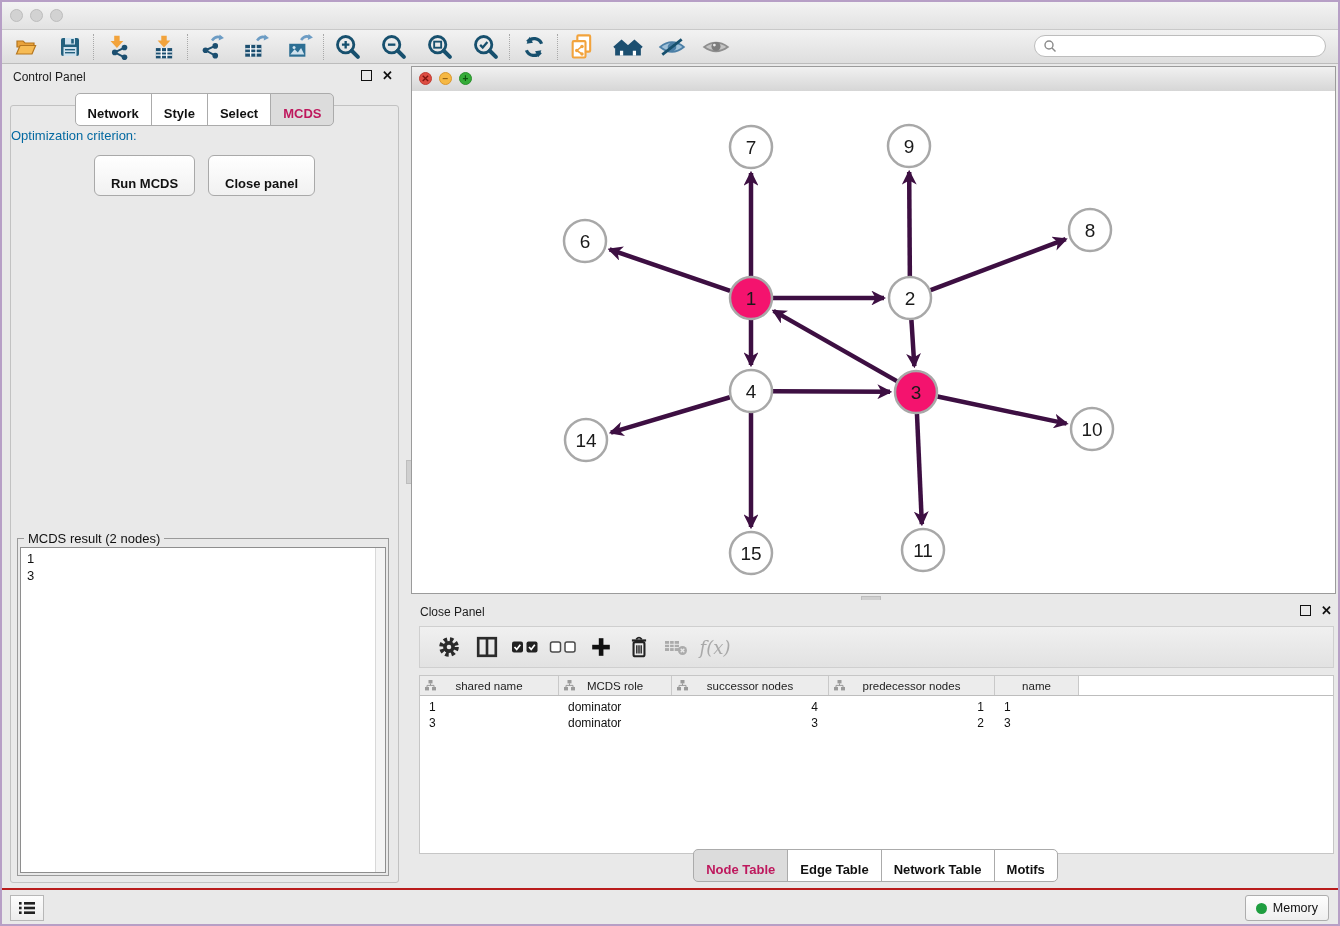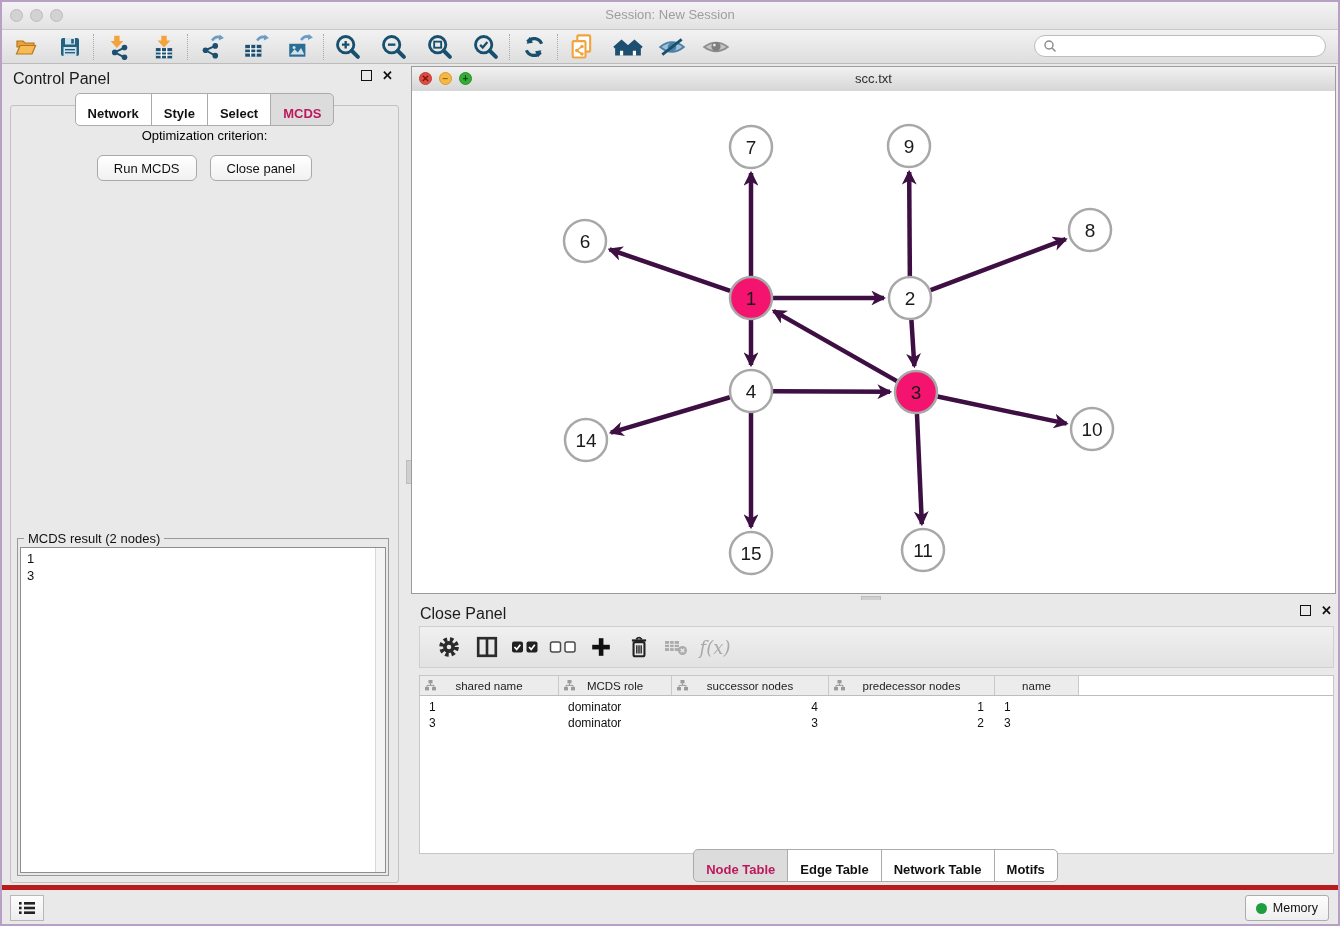--- a/index.html
+++ b/index.html
@@ -12,37 +12,37 @@
   .titlebar .wtitle{position:absolute;left:0;right:0;top:5px;text-align:center;font-size:13px;color:#9d9d9d;}
   
   .toolbar{position:absolute;left:0;top:28px;width:100%;height:33px;background:linear-gradient(#f2f2f2,#dedede);border-bottom:1px solid #bcbcbc;display:flex;align-items:center;}
   .tb-icon{width:30px;height:28px;display:flex;align-items:center;justify-content:center;flex:0 0 auto;}
   .tb-div{width:1px;height:26px;margin:0 8px;border-left:1px dotted #a9a9a9;flex:0 0 auto;}
   .searchbox{position:absolute;right:12px;top:5px;width:292px;height:22px;background:#fff;border:1px solid #bdbdbd;border-radius:12px;display:flex;align-items:center;padding-left:8px;box-sizing:border-box;}
   .searchbox input{border:none;outline:none;flex:1;font-size:12px;background:transparent;margin-left:5px;color:#333;}
   
   .cpanel{position:absolute;left:2px;top:63px;width:401px;height:822px;background:#e9e9e9;}
   .panel-head{height:24px;position:relative;}
-  .panel-head .ptitle{position:absolute;left:9px;top:5px;font-size:16px;color:#1c1c1c;}
+  .panel-head .ptitle{position:absolute;left:9px;top:5px;font-size:12px;color:#1c1c1c;}
   .wctrl{position:absolute;top:5px;display:flex;gap:10px;align-items:center;}
   .float-ic{width:9px;height:9px;border:1.6px solid #111;display:inline-block;}
   .close-ic{font-size:13px;font-weight:bold;color:#111;line-height:11px;}
   .seg-tabs{display:flex;justify-content:center;margin-top:4px;position:relative;z-index:2;}
   .seg{border:1px solid #ababab;background:#fff;font-size:13px;font-weight:600;color:#111;padding:12px 12px 4px;margin-left:-1px;}
   .seg.first{border-radius:5px 0 0 5px;margin-left:0;}
   .seg.last{border-radius:0 5px 5px 0;}
   .seg.disabled-active{background:#dcdcdc;color:#be185d;}
   .cp-body{position:absolute;left:6px;right:6px;top:40px;bottom:4px;background:#e9e9e9;border:1px solid #c2c2c2;border-radius:3px;}
-  .opt-label{text-align:center;margin-top:22px;font-size:13px;color:#000000;}
+  .opt-label{text-align:left;margin-top:22px;font-size:13px;color:#0369a1;}
   .dropdown{position:relative;margin:9px auto 0;width:308px;height:21px;background:#fff;border:1px solid #a9a9a9;border-radius:4px;display:flex;align-items:center;padding-left:10px;box-sizing:border-box;font-size:13px;color:#111;}
   .stepper{position:absolute;right:6px;top:2px;display:flex;flex-direction:column;gap:2px;}
   .tri-up{width:0;height:0;border-left:4px solid transparent;border-right:4px solid transparent;border-bottom:5px solid #4a4a4a;}
   .tri-dn{width:0;height:0;border-left:4px solid transparent;border-right:4px solid transparent;border-top:5px solid #4a4a4a;}
   .btn-row{display:flex;justify-content:center;gap:13px;margin-top:12px;}
-  .mac-btn{background:linear-gradient(#ffffff,#f1f1f1);border:1px solid #a9a9a9;border-radius:6px;font-size:13px;color:#111;padding:5px 16px 4px;}
+  .mac-btn{background:linear-gradient(#ffffff,#f1f1f1);border:1px solid #a9a9a9;border-radius:6px;font-size:13px;color:#111;padding:20px 16px 4px;font-weight:bold;}
   .groupbox{position:absolute;left:6px;right:9px;top:432px;bottom:6px;border:1px solid #9a9a9a;}
   .gb-title{position:absolute;left:6px;top:-8px;background:#e9e9e9;padding:0 4px;font-size:13px;color:#111;}
   .gb-inner{position:absolute;left:2px;right:2px;top:8px;bottom:2px;background:#fff;border:1px solid #8e8e8e;overflow:hidden;}
   .gb-line{font-size:13px;color:#111;padding-left:6px;line-height:17px;}
   .gb-scroll{position:absolute;right:0;top:0;bottom:0;width:9px;background:#f4f4f4;border-left:1px solid #d8d8d8;}
   .v-splitter{position:absolute;left:403px;top:63px;width:7px;height:822px;background:#e9e9e9;}
   .v-grip{position:absolute;left:1px;top:395px;width:5px;height:22px;background:#cfcfcf;border:1px solid #bdbdbd;}
   
   .netwin{position:absolute;left:409px;top:64px;width:925px;height:528px;border:1px solid #9b9b9b;background:#fff;box-sizing:border-box;}
   .net-title{height:24px;background:linear-gradient(#f1f1f1,#d6d6d6);border-bottom:1px solid #ababab;position:relative;}
@@ -66,37 +66,36 @@
   .th{background:#ececec;border-right:1px solid #c9c9c9;box-sizing:border-box;position:relative;display:flex;align-items:center;justify-content:center;font-size:11.5px;color:#222;}
   .th .hic{position:absolute;left:5px;top:4px;}
   .c0{width:139px;}.c1{width:113px;}.c2{width:157px;}.c3{width:166px;}.c4{width:84px;}
   .trow{display:flex;height:16px;font-size:12px;color:#111;align-items:center;}
   .tcell{box-sizing:border-box;}
   .trow .c0,.trow .c1,.trow .c4{padding-left:9px;text-align:left;}
   .trow .c2,.trow .c3{padding-right:11px;text-align:right;}
   .tbody{padding-top:3px;}
   .t-tabs{position:absolute;left:0;right:0;bottom:8px;display:flex;justify-content:center;}
   
-  .statusbar{position:absolute;left:0;bottom:0;width:100%;height:34px;background:#e9e9e9;border-top:5px solid #b91c1c;}
+  .statusbar{position:absolute;left:0;bottom:0;width:100%;height:34px;background:#e9e9e9;border-top:2px solid #b91c1c;}
   .list-btn{position:absolute;left:8px;top:5px;width:32px;height:24px;background:linear-gradient(#fdfdfd,#ededed);border:1px solid #b7b7b7;display:flex;align-items:center;justify-content:center;}
   .mem-btn{position:absolute;right:9px;top:5px;height:24px;background:linear-gradient(#fdfdfd,#efefef);border:1px solid #adadad;border-radius:3px;display:flex;align-items:center;gap:6px;padding:0 10px;font-size:12.5px;color:#111;}
   .mem-dot{width:11px;height:11px;border-radius:50%;background:#1f9e40;}
 </style>
 </head>
 <body>
 
 <div class="app">
 
   <div class="titlebar">
     <div class="tl-dots">
       <span class="tl-dot"></span>
       <span class="tl-dot"></span>
       <span class="tl-dot"></span>
     </div>
-    <div class="wtitle">Session: New Session</div>
   </div>
 
   <div class="toolbar">
     <div style="width:9px"></div>
     <div class="tb-icon">
       <svg width="26" height="24" viewBox="0 0 24 24">
         <path d="M3 6 h6 l2 2 h9 v4 h-17 z" fill="#E9A23B" stroke="#B5761F" stroke-width="1.2"></path>
         <path d="M2.5 19 l3.6-8.5 h15.5 l-3.6 8.5 z" fill="#F6BB54" stroke="#B5761F" stroke-width="1.2"></path>
       </svg>
     </div>
@@ -284,21 +283,20 @@
       <div class="v-grip"></div>
     </div>
 
   <div class="netwin">
     <div class="net-title">
       <span class="traffic">
         <span class="tdot red">✕</span>
         <span class="tdot yel">−</span>
         <span class="tdot grn">+</span>
       </span>
-      <span class="wtitle">scc.txt</span>
     </div>
     <div class="net-canvas">
       <svg id="graph" width="923" height="502" viewBox="0 0 923 502">
         <defs>
           <marker id="arrow" viewBox="0 0 10 10" refX="8.5" refY="5" markerWidth="3.3" markerHeight="3.3" orient="auto">
             <path d="M0 0 L10 5 L0 10 L2.8 5 z" fill="#3D0F42"></path>
           </marker>
         </defs>
       <line x1="339" y1="185" x2="339" y2="82" stroke="#3D0F42" stroke-width="4.5" marker-end="url(#arrow)"></line>
           <line x1="318.1924875913935" y1="199.85525176330984" x2="197.59069648289858" y2="158.44379337063384" stroke="#3D0F42" stroke-width="4.5" marker-end="url(#arrow)"></line>

